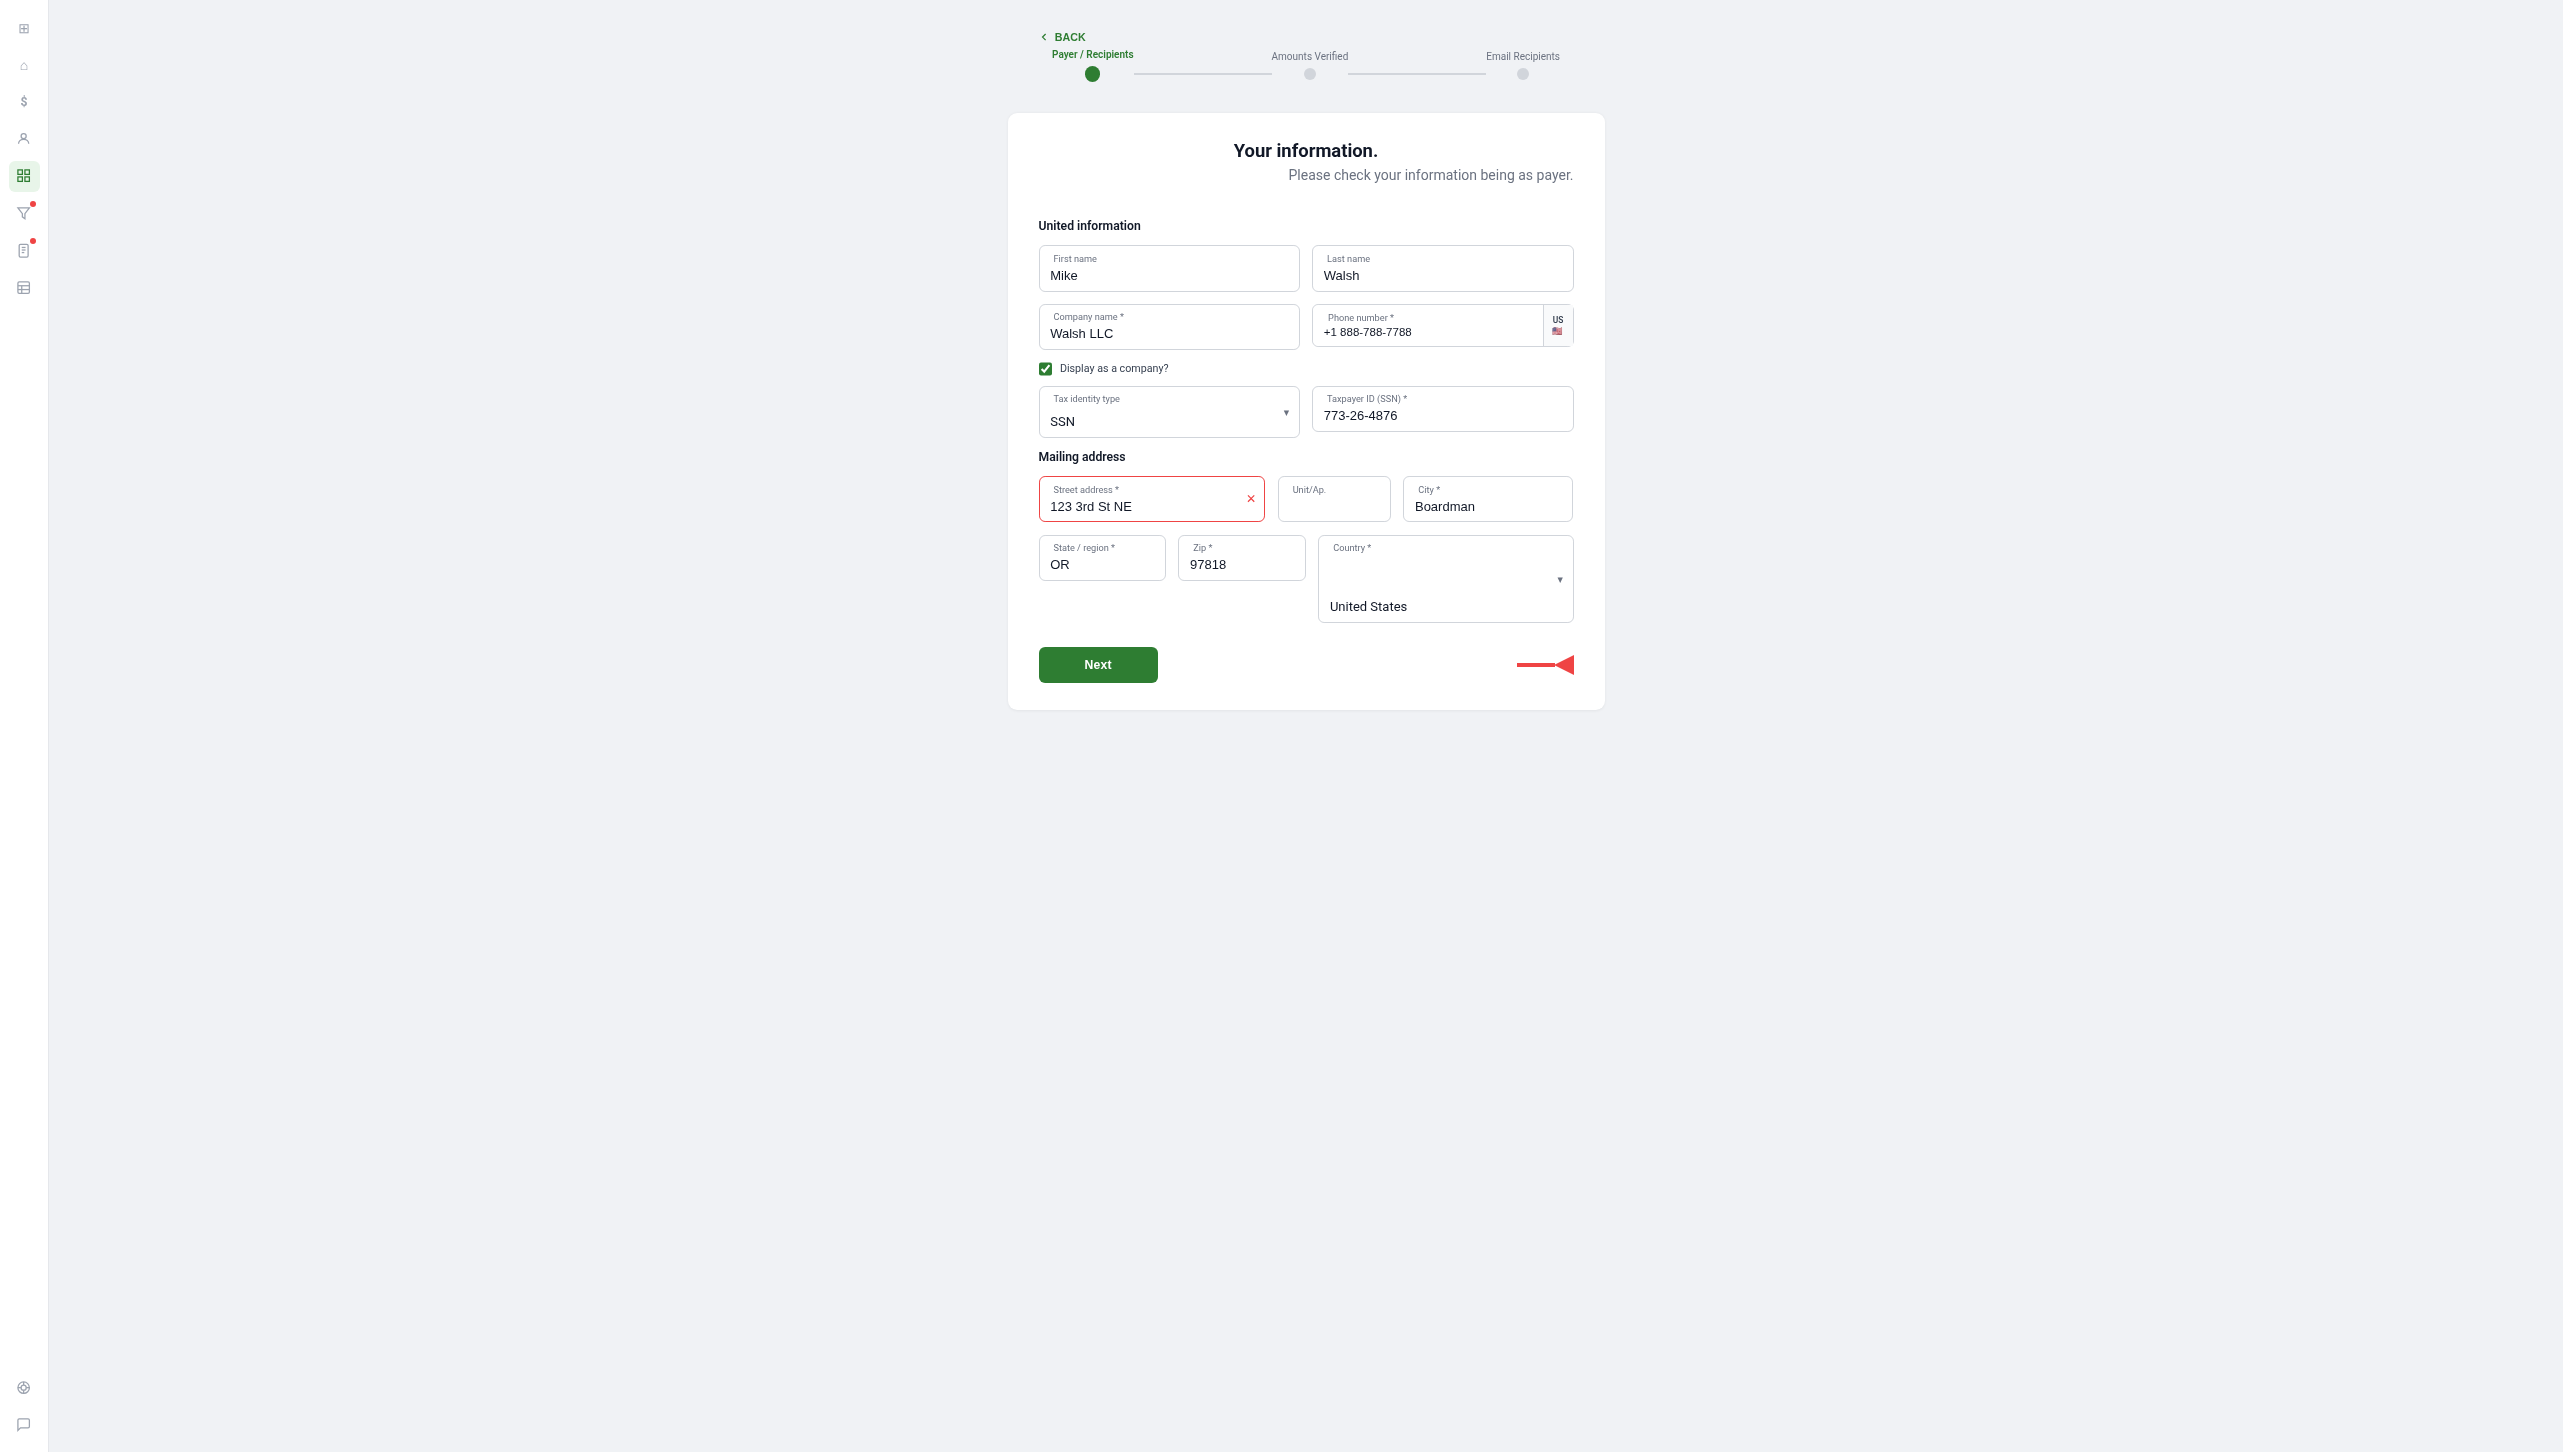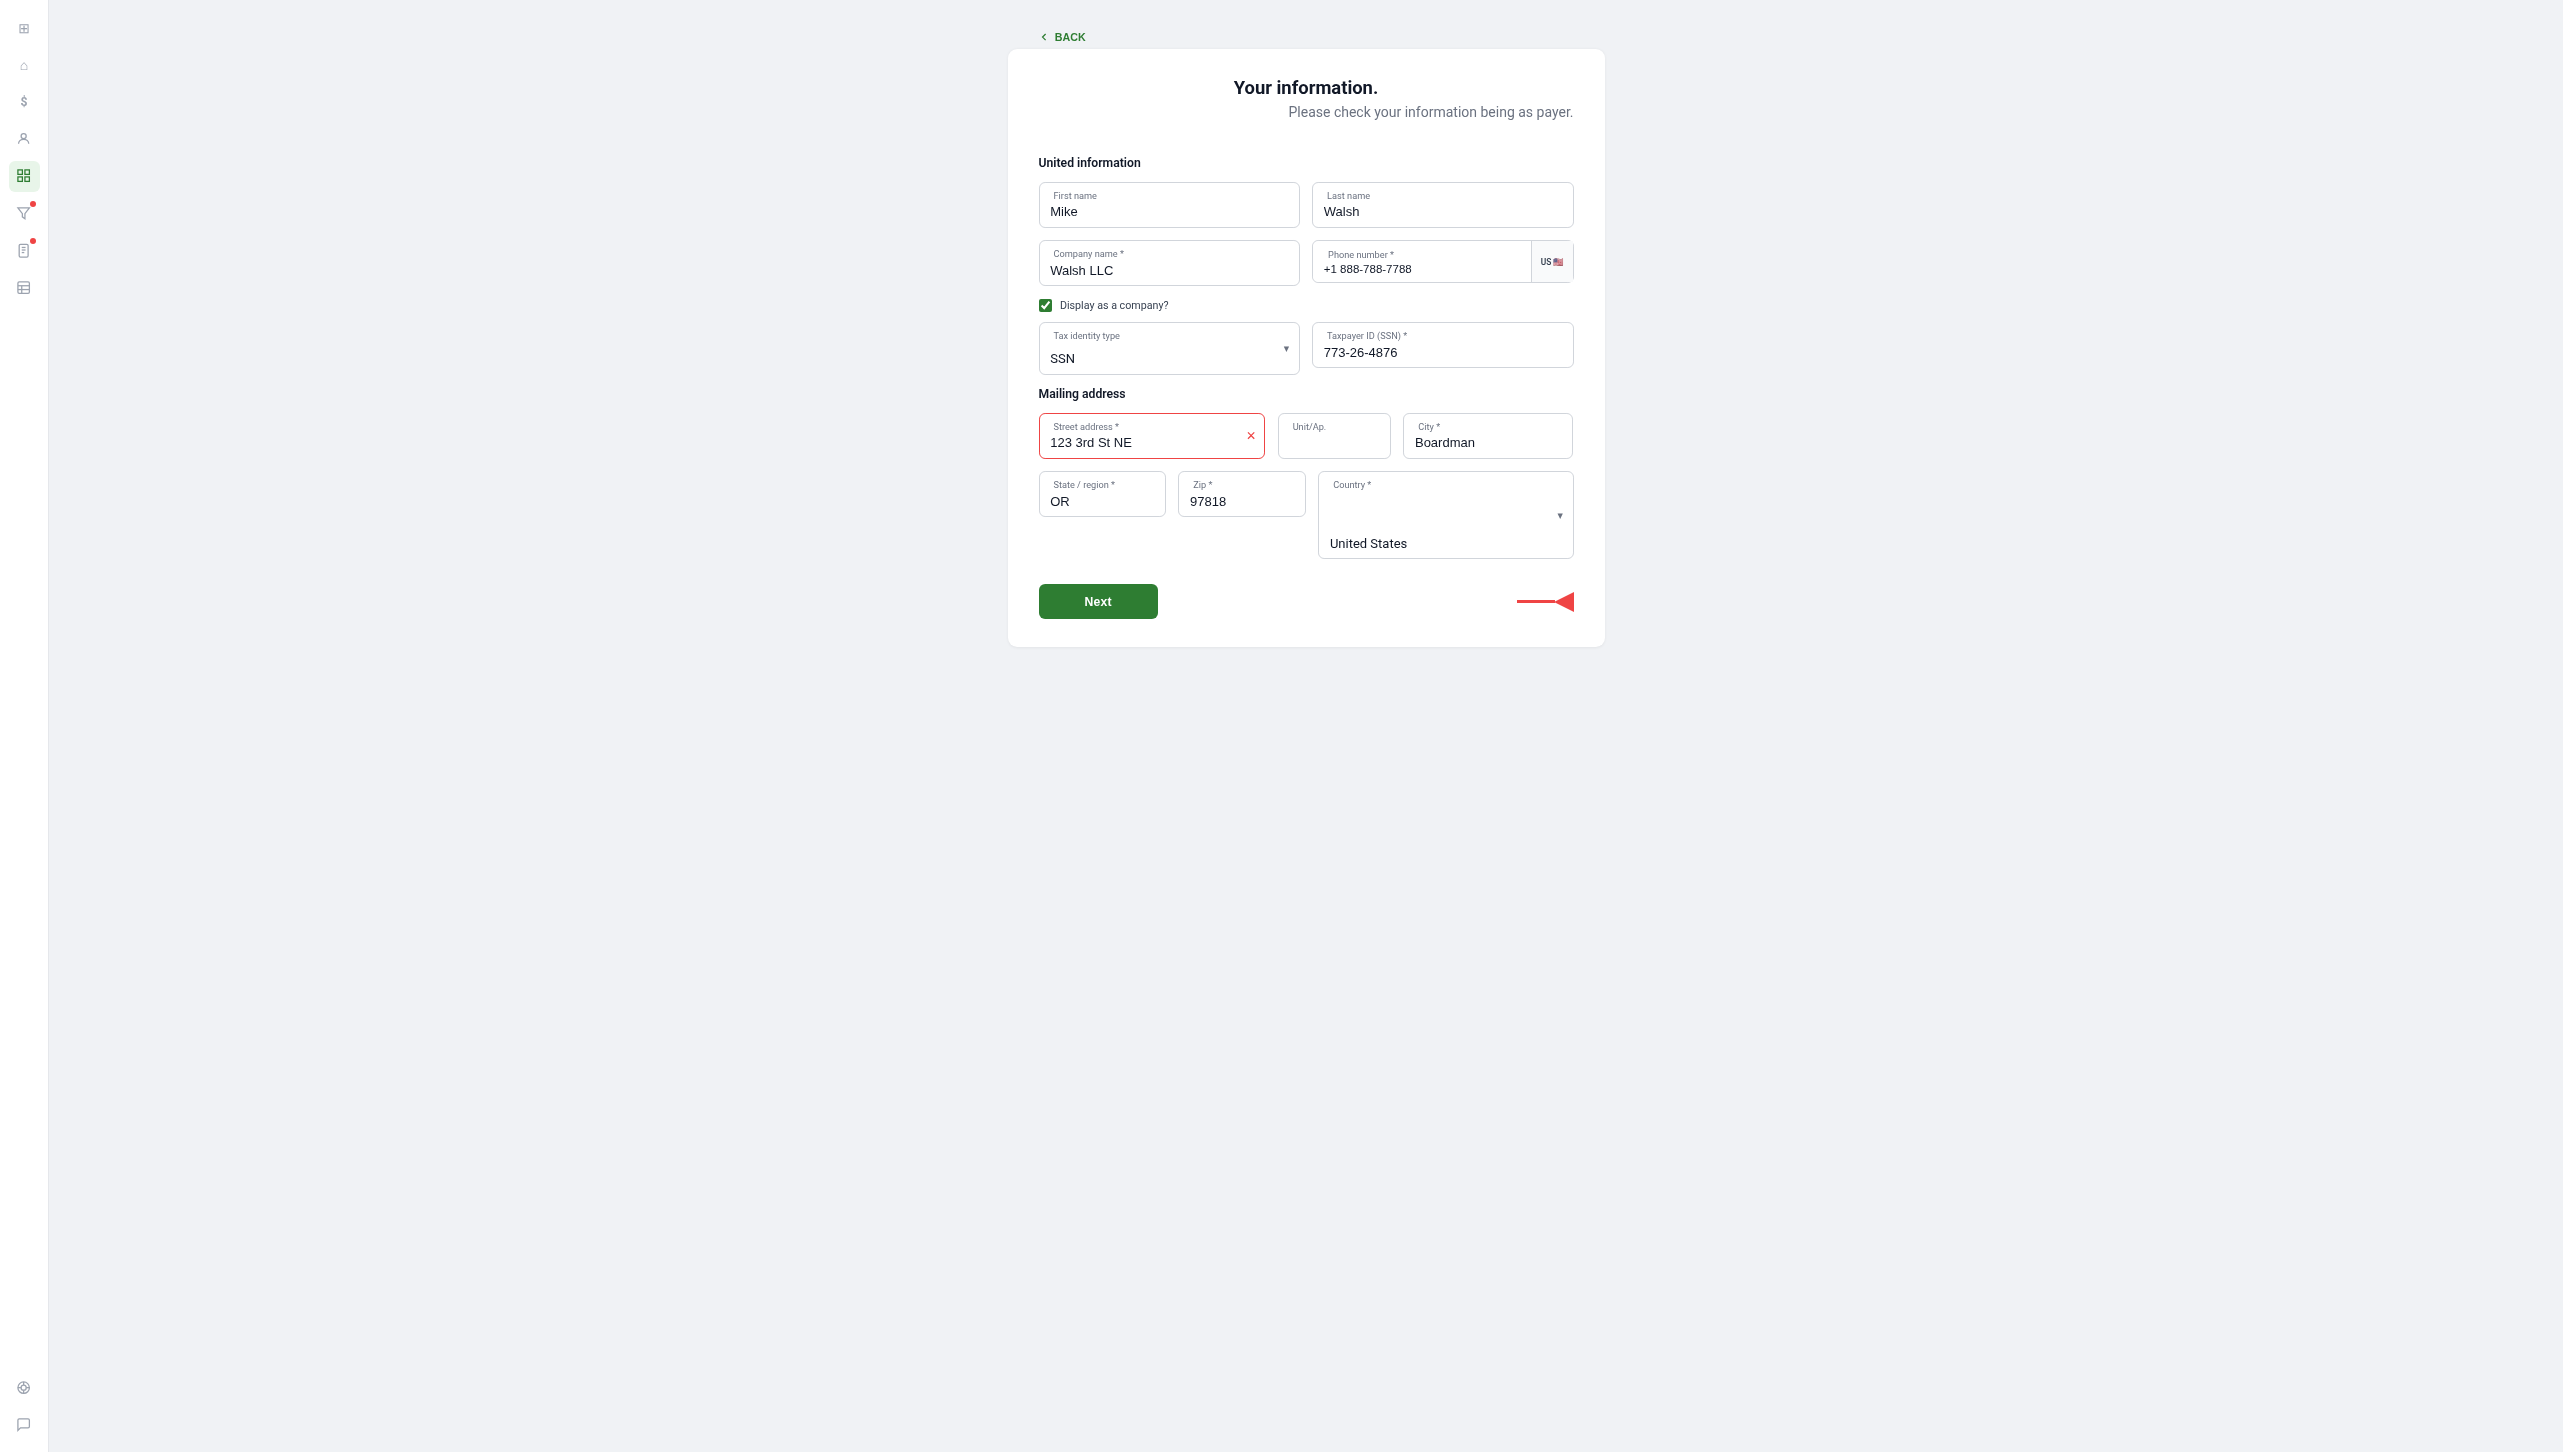--- a/index.html
+++ b/index.html
@@ -195,20 +195,21 @@
       position: absolute;
       right: 9.2px;
       top: 50%;
       transform: translateY(-50%);
       color: #ef4444;
       cursor: pointer;
       font-size: 12.2px;
     }
     .phone-country {
       display: flex;
+      flex-direction: column;
       align-items: center;
       justify-content: center;
       padding: 6.1px 9.2px;
       background: #f9fafb;
       border-left: 0.8px solid #d1d5db;
       font-size: 8.4px;
       color: #374151;
       font-weight: 600;
       gap: 1.5px;
     }
@@ -357,20 +358,38 @@
 
   <div class="progress-top">
     <button class="back-btn">
       <svg width="12.2" height="12.2" viewBox="0 0 24 24" fill="none" stroke="#2e7d32" stroke-width="2.5">
           <polyline points="15,18 9,12 15,6"></polyline>
         </svg>
       <span>BACK</span>
     </button>
   </div>
 
+  <div class="progress-container">
+    <div class="progress-steps">
+      <div class="step">
+        <div class="step-label active">Payer / Recipients</div>
+        <div class="step-dot active"></div>
+      </div>
+      <div class="step-line"></div>
+      <div class="step">
+        <div class="step-label">Amounts Verified</div>
+        <div class="step-dot"></div>
+      </div>
+      <div class="step-line"></div>
+      <div class="step">
+        <div class="step-label">Email Recipients</div>
+        <div class="step-dot"></div>
+      </div>
+    </div>
+  </div>
 
   <div class="form-container">
     <h1 class="page-title">Your information.</h1>
     <p class="page-subtitle">Please check your information being as payer.</p>
 
     <div class="section-title">United information</div>
 
     <div class="form-row">
       <div class="form-field">
         <label>First name</label>

